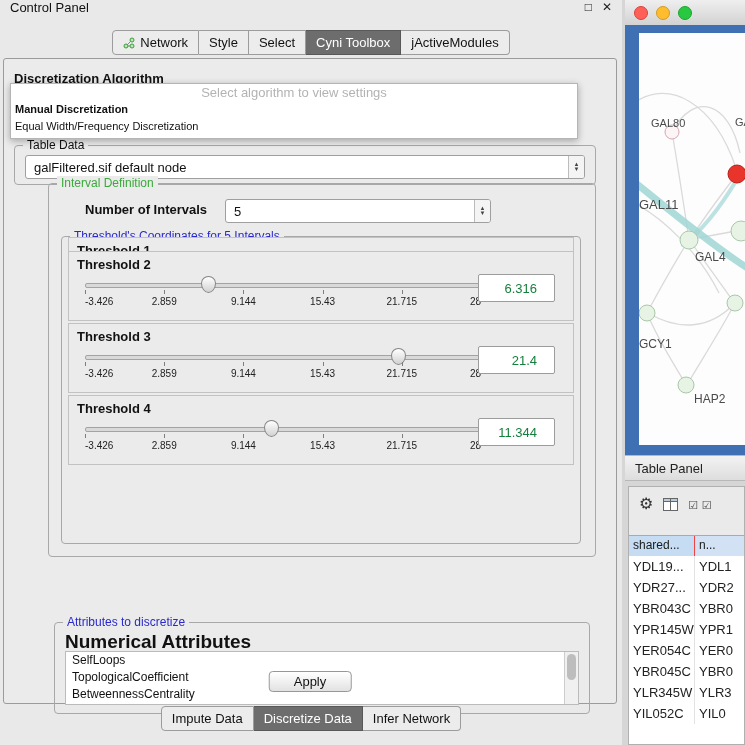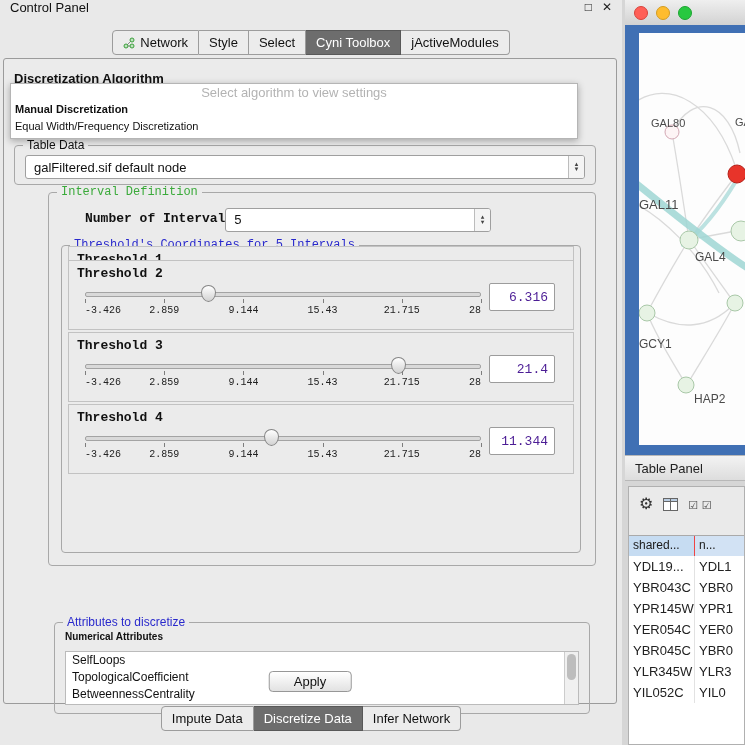--- a/index.html
+++ b/index.html
@@ -31,21 +31,21 @@
   .fs-legend.green{color:#3aaa3a;}
   .fs-legend.blue{color:#2929cc;}
   .fs-tabledata{left:10px;top:86px;width:580px;height:38px;}
   .combo{position:absolute;display:flex;align-items:center;background:#fff;border:1px solid #9f9f9f;
     border-radius:3px;overflow:hidden;}
   .combo-val{flex:1;padding-left:8px;font-size:13px;white-space:nowrap;color:#111;}
   .spinner{width:15px;align-self:stretch;border-left:1px solid #bcbcbc;background:#f4f4f4;
     display:flex;flex-direction:column;justify-content:center;}
   .spinner i{font-style:normal;font-size:6px;line-height:5px;color:#444;text-align:center;display:block;}
   .td-combo{left:10px;top:9px;right:10px;height:22px;}
-  .fs-interval{left:44px;top:133px;width:546px;height:372px;font-family:Liberation Mono, monospace;}
+  .fs-interval{left:44px;top:124px;width:546px;height:372px;}
   .num-label{position:absolute;left:36px;top:18px;font-size:13px;font-weight:bold;color:#111;}
   .num-combo{left:176px;top:15px;width:264px;height:22px;}
   .fs-thresholds{left:12px;top:52px;width:518px;height:306px;}
   .thr{position:absolute;left:6px;width:504px;height:68px;border:1px solid #c2c2c2;background:#ebebeb;}
   .thr:nth-of-type(2){top:14px;}  .thr:nth-of-type(3){top:86px;}
   .thr:nth-of-type(4){top:158px;} .thr:nth-of-type(5){top:230px;}
   .thr-label{position:absolute;left:8px;top:5px;font-size:13px;font-weight:bold;color:#111;}
   .slider{position:absolute;left:16px;right:92px;top:22px;height:40px;}
   .track{position:absolute;left:0;right:0;top:9px;height:3px;background:#d9d9d9;
     border:1px solid #a3a3a3;border-radius:2px;}
@@ -55,24 +55,24 @@
   .tickmarks i{position:absolute;top:16px;width:1px;height:4px;background:#7d7d7d;}
   .tickmarks i:nth-child(1){left:0;}   .tickmarks i:nth-child(2){left:20%;}
   .tickmarks i:nth-child(3){left:40%;} .tickmarks i:nth-child(4){left:60%;}
   .tickmarks i:nth-child(5){left:80%;} .tickmarks i:nth-child(6){left:100%;}
   .ticklabels span{position:absolute;top:22px;font-size:10px;color:#222;transform:translateX(-50%);white-space:nowrap;}
   .ticklabels span:nth-child(1){left:0;transform:none;}
   .ticklabels span:nth-child(2){left:20%;} .ticklabels span:nth-child(3){left:40%;}
   .ticklabels span:nth-child(4){left:60%;} .ticklabels span:nth-child(5){left:80%;}
   .ticklabels span:nth-child(6){left:100%;transform:translateX(-100%);}
   .thr-value{position:absolute;right:18px;top:22px;width:58px;height:26px;background:#fff;
-    border:1px solid #9c9c9c;border-radius:2px;font-size:13px;color:#4c1d95;
-    display:flex;align-items:center;justify-content:flex-end;padding-right:6px;margin-left:37px;}
+    border:1px solid #9c9c9c;border-radius:2px;font-size:13px;color:#15803d;
+    display:flex;align-items:center;justify-content:flex-end;padding-right:17px;margin-left:37px;}
   .fs-attrs{left:50px;top:535px;width:534px;height:90px;margin-top:28px;}
-  .attr-heading{position:absolute;left:10px;top:8px;font-size:10px;font-weight:bold;color:#111;}
+  .attr-heading{position:absolute;left:10px;top:8px;font-size:19px;font-weight:bold;color:#111;}
   .attr-list{position:absolute;left:10px;top:28px;right:10px;height:52px;background:#fff;
     border:1px solid #bbb;overflow:hidden;}
   .attr-item{font-size:12px;line-height:17px;padding:0 6px;color:#111;white-space:nowrap;}
   .attr-scroll{position:absolute;right:0;top:0;bottom:0;width:13px;background:#f0f0f0;border-left:1px solid #ccc;}
   .attr-thumb{position:absolute;left:2px;right:2px;top:2px;height:26px;background:#bdbdbd;border-radius:5px;}
   .apply-btn{position:absolute;left:50%;top:612px;transform:translateX(-50%);
     padding:2px 24px;font-size:13px;color:#111;background:linear-gradient(#ffffff,#e2e2e2);
     border:1px solid #979797;border-radius:4px;}
   
   .nw{position:absolute;left:625px;top:0;width:120px;height:476px;}
@@ -370,20 +370,24 @@
   <div class="tp-header">
     <div class="th c1">shared...</div>
     <div class="th c2">n...</div>
   </div>
   <div class="tp-rows">
     <div class="tr">
       <div class="td c1">YDL19...</div>
       <div class="td c2">YDL1</div>
     </div>
     <div class="tr">
+      <div class="td c1">YDR27...</div>
+      <div class="td c2">YDR2</div>
+    </div>
+    <div class="tr">
       <div class="td c1">YBR043C</div>
       <div class="td c2">YBR0</div>
     </div>
     <div class="tr">
       <div class="td c1">YPR145W</div>
       <div class="td c2">YPR1</div>
     </div>
     <div class="tr">
       <div class="td c1">YER054C</div>
       <div class="td c2">YER0</div>

